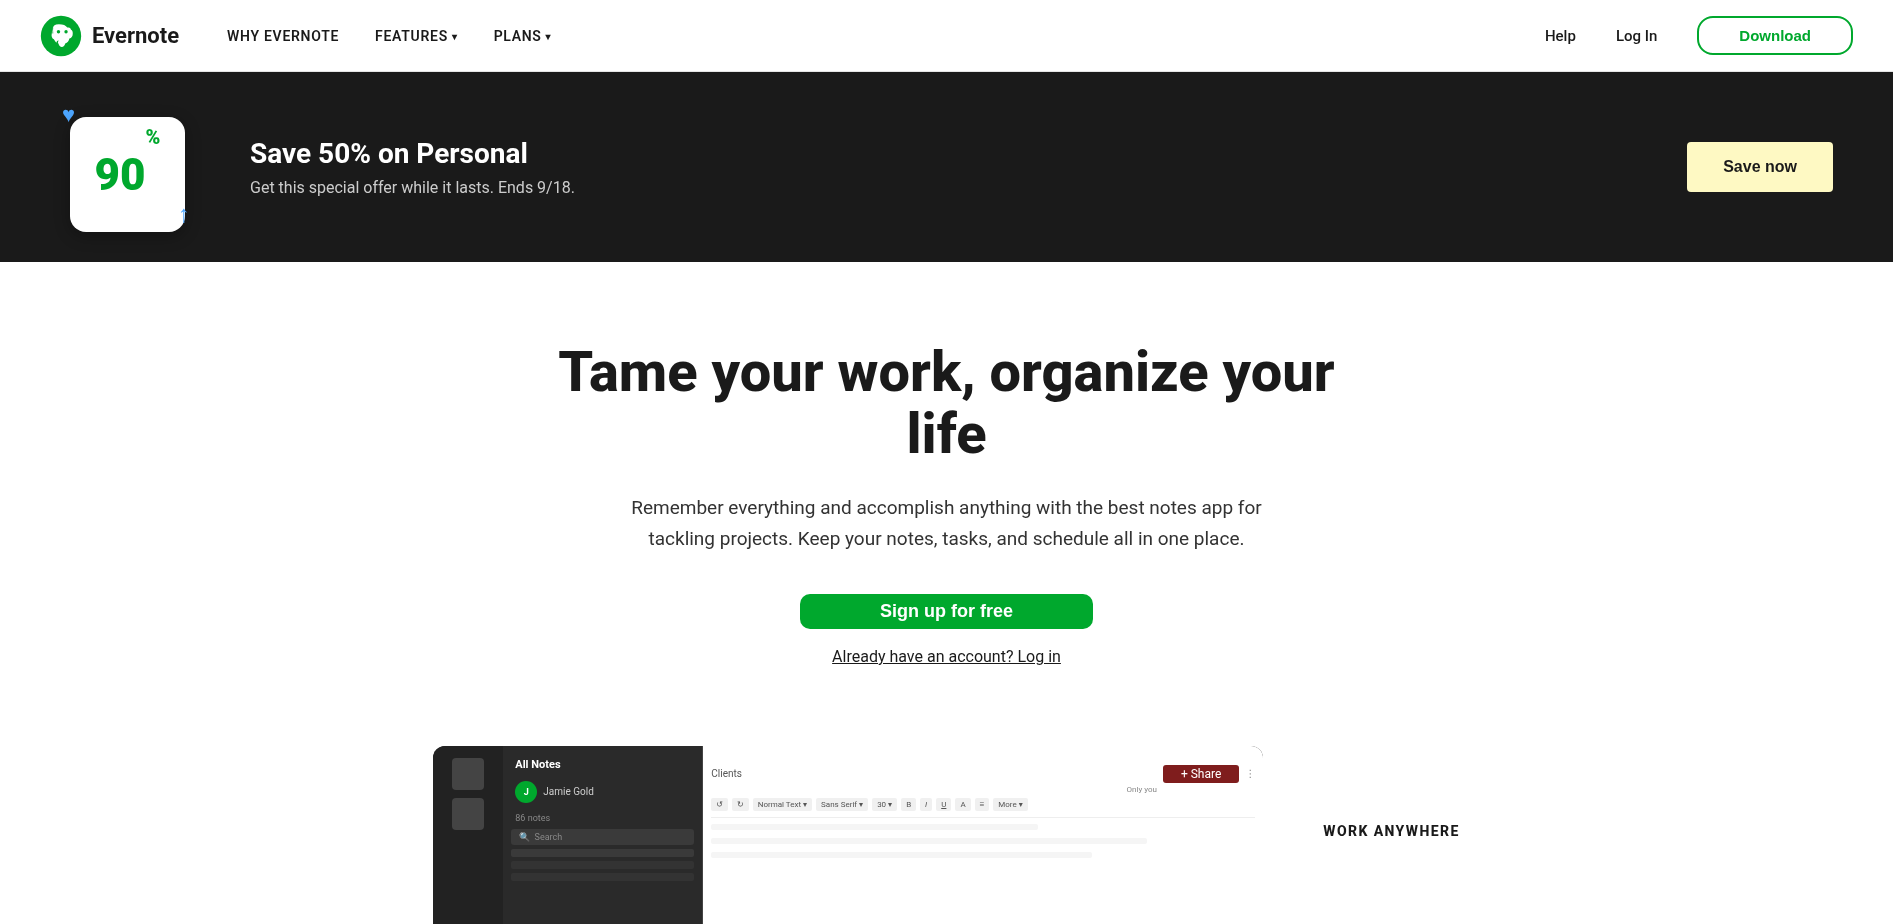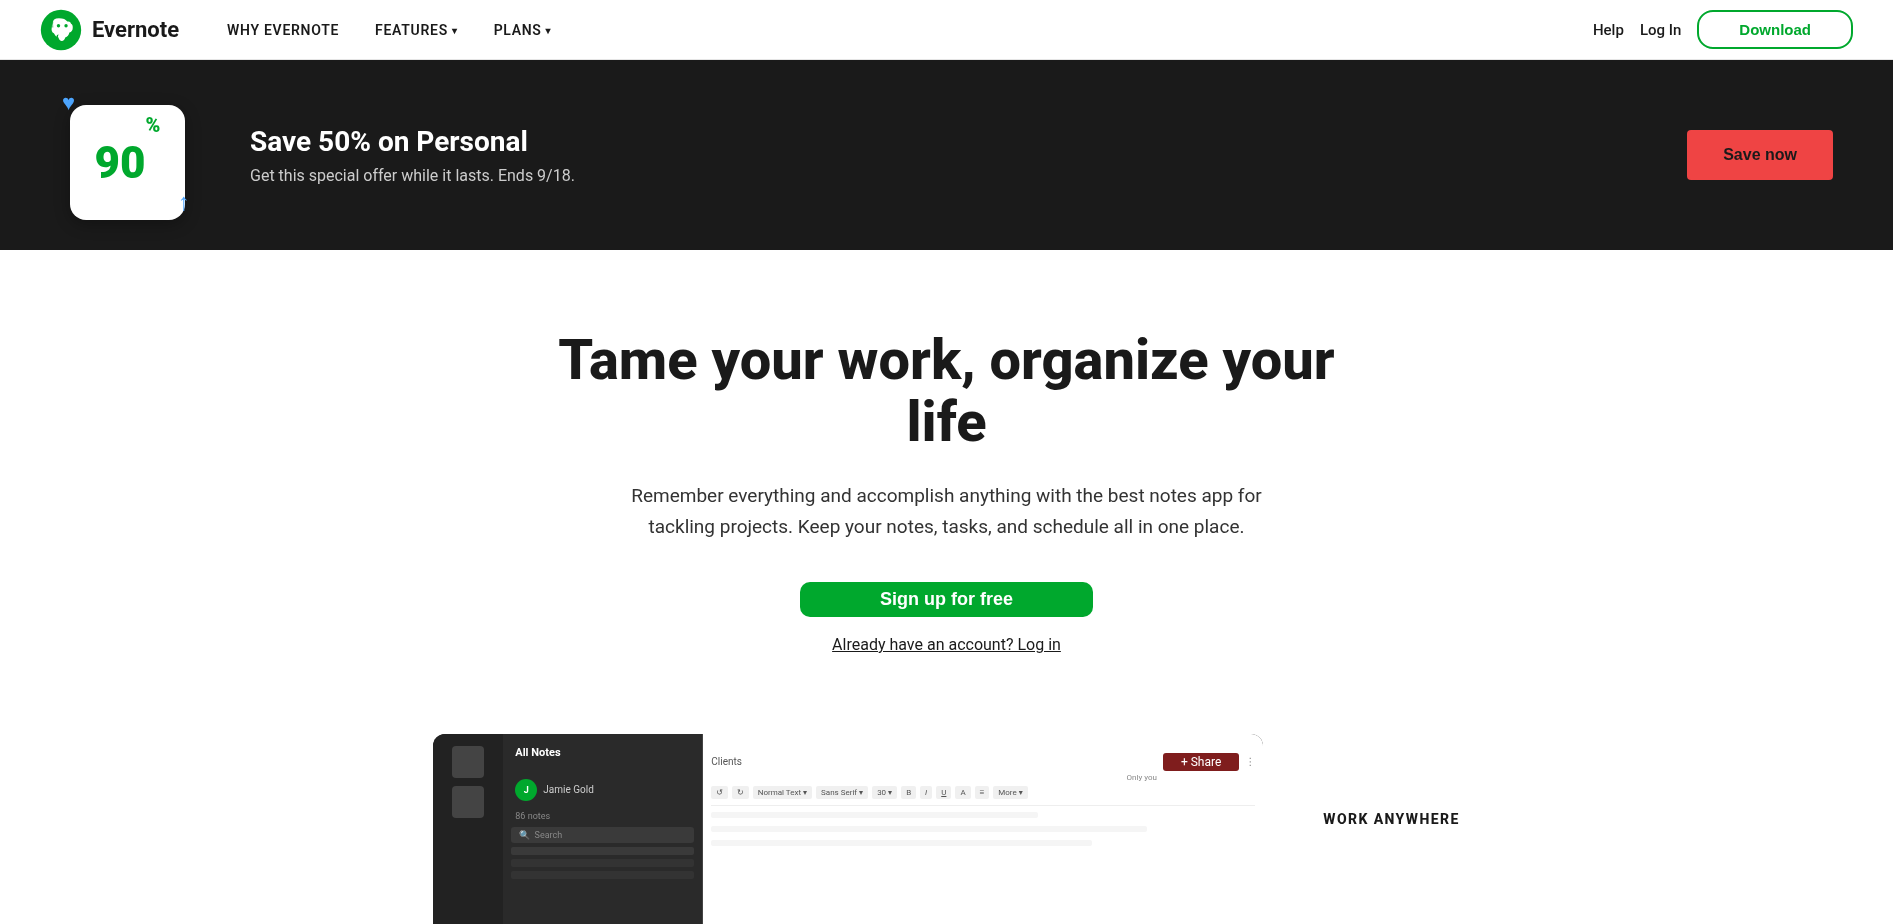--- a/index.html
+++ b/index.html
@@ -3,21 +3,21 @@
   <meta charset="utf-8">
   <style>
     * { margin: 0; padding: 0; box-sizing: border-box; }
     body { font-family: -apple-system, BlinkMacSystemFont, 'Segoe UI', Roboto, sans-serif; background: #fff; overflow-x: hidden; }
 
     
     .navbar {
       display: flex;
       align-items: center;
       padding: 0 40px;
-      height: 60px;
+      height: 72px;
       border-bottom: 1px solid #e5e5e5;
       background: #fff;
     }
     .navbar-logo {
       display: flex;
       align-items: center;
       gap: 10px;
       margin-right: 48px;
     }
     .navbar-logo-icon {
@@ -47,21 +47,21 @@
       letter-spacing: 0.05em;
       text-transform: uppercase;
     }
     .navbar-nav-item .chevron {
       font-size: 10px;
       margin-top: 1px;
     }
     .navbar-right {
       display: flex;
       align-items: center;
-      gap: 16px;
+      gap: 40px;
     }
     .navbar-help, .navbar-login {
       font-size: 15px;
       font-weight: 500;
       color: #1a1a1a;
       text-decoration: none;
       cursor: pointer;
     }
     .navbar-download-btn {
       border: 2px solid #00a82d;
@@ -142,21 +142,21 @@
     }
     .promo-subtitle {
       font-size: 16px;
       color: #ccc;
     }
     .promo-cta {
       margin-left: auto;
       flex-shrink: 0;
     }
     .promo-cta-btn {
-      background: #ef4444;
+      background: #fef9c3;
       color: #1a1a1a;
       border: none;
       font-size: 16px;
       font-weight: 600;
       padding: 16px 36px;
       cursor: pointer;
       border-radius: 4px;
       white-space: nowrap;
     }
 
@@ -246,21 +246,21 @@
     .mini-list-col {
       width: 200px;
       background: #2a2a2a;
       border-right: 1px solid #444;
       padding: 12px 8px;
     }
     .mini-list-header {
       color: #fff;
       font-size: 11px;
       font-weight: 700;
-      margin-bottom: 16px;
+      margin-bottom: 6px;
       padding: 0 4px;
     }
     .mini-user-row {
       display: flex;
       align-items: center;
       gap: 6px;
       padding: 4px;
       margin-bottom: 4px;
     }
     .mini-avatar {

